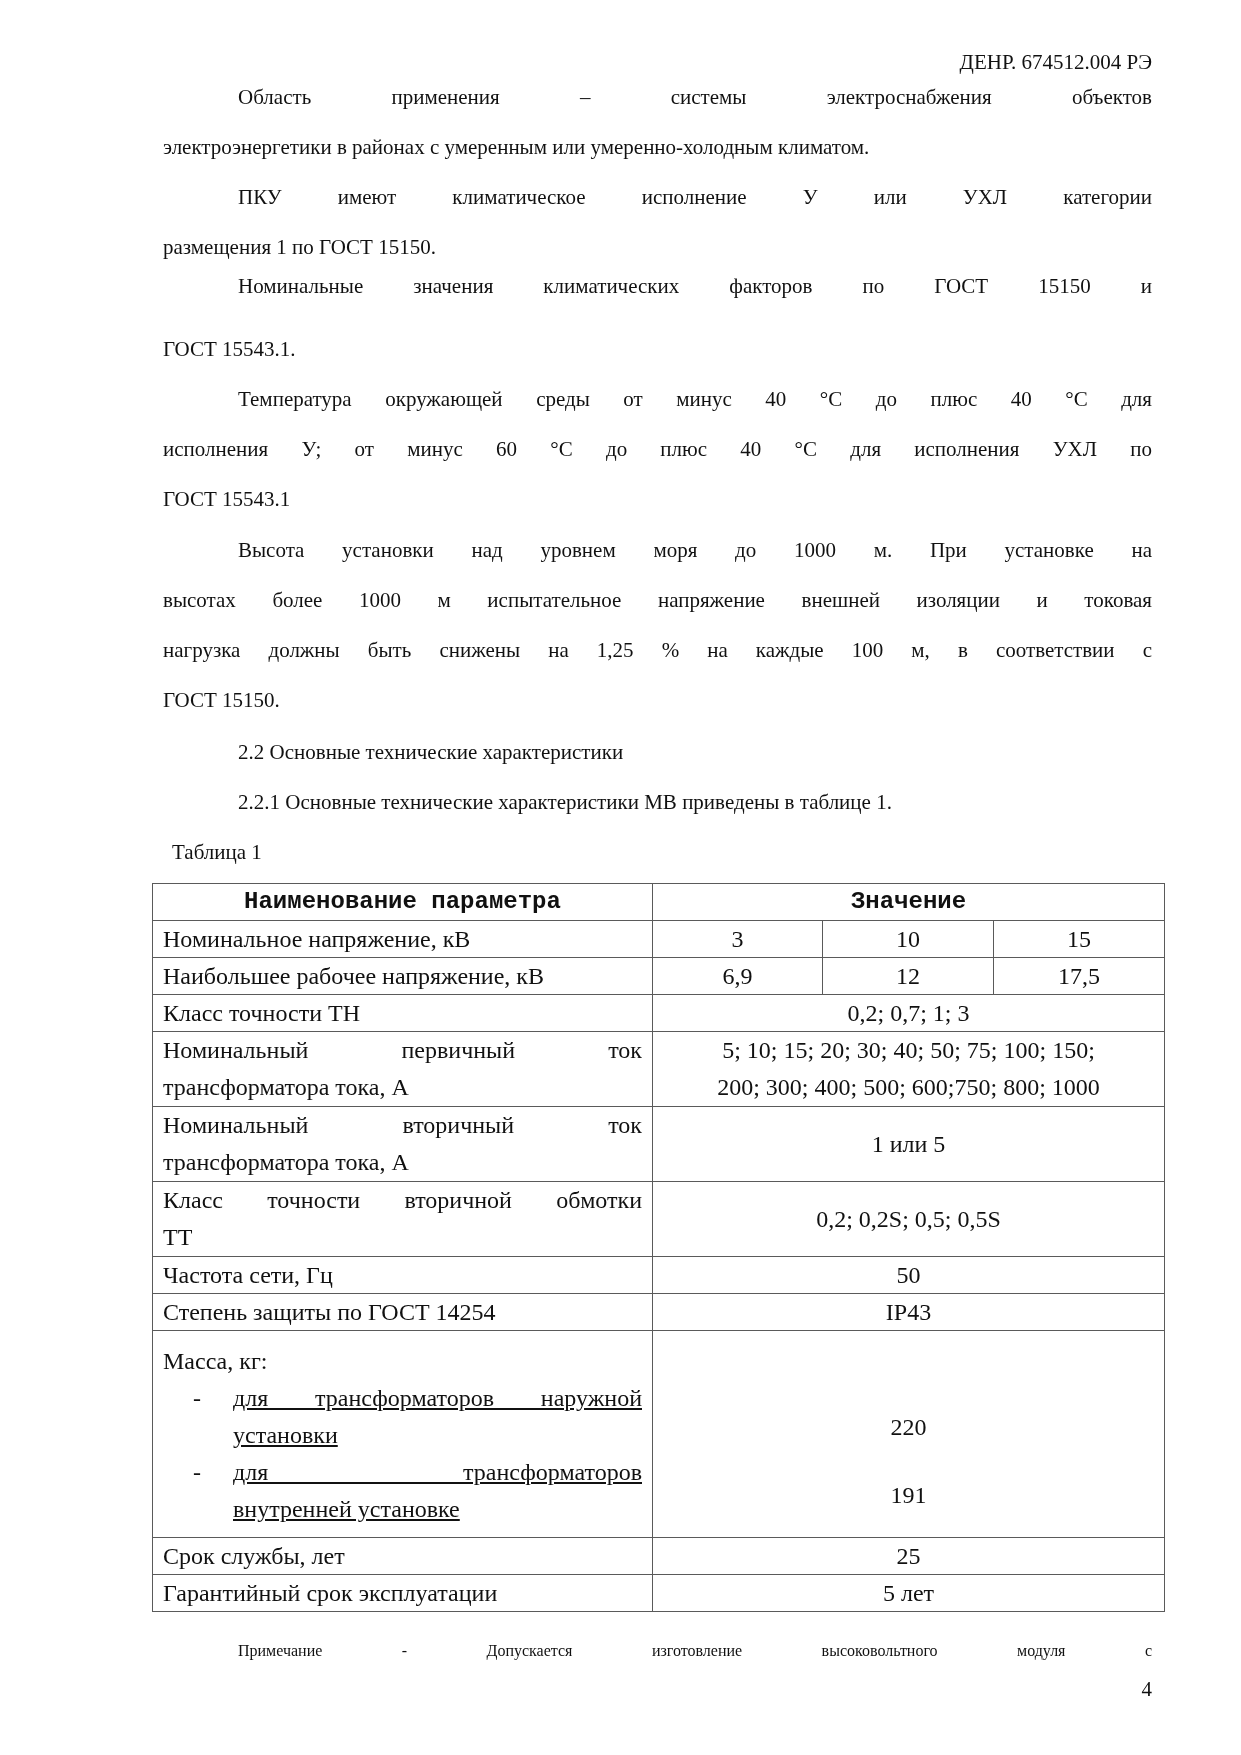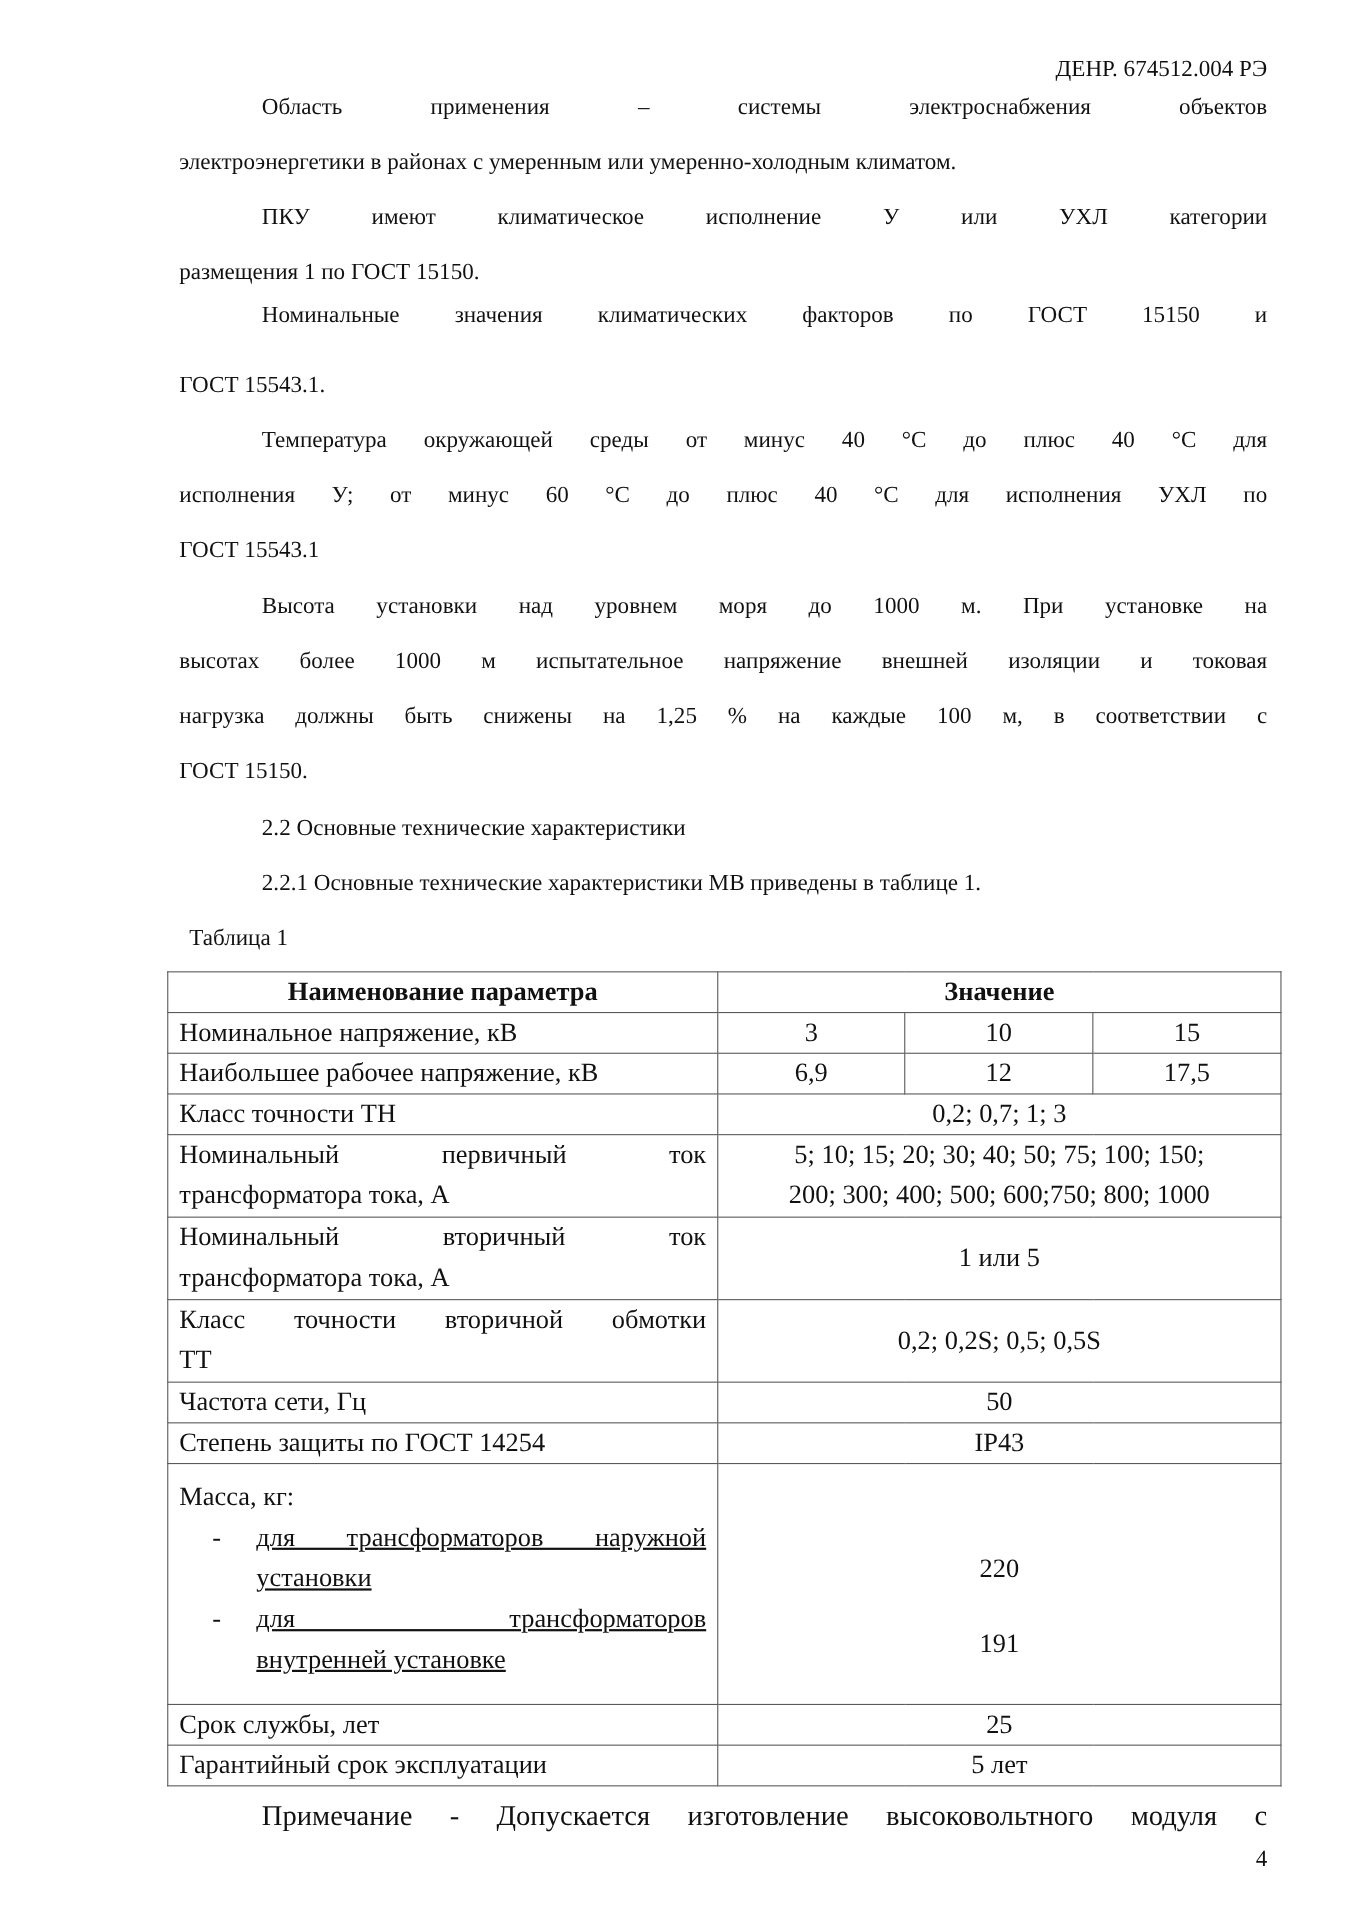--- a/index.html
+++ b/index.html
@@ -20,21 +20,21 @@
   table.spec {
     position: absolute; left: 152px; top: 883px; width: 1012px;
     border-collapse: collapse; table-layout: fixed;
     font-size: 24px;
   }
   table.spec td {
     border: 1.5px solid #5a5a5a; padding: 0 10px; vertical-align: middle;
     line-height: 36px;
   }
   table.spec td.c { text-align: center; }
-  .hdr { font-weight: bold; text-align: center; }
+  .hdr { font-weight: bold; text-align: center; font-family: Liberation Mono, monospace; }
   .r1 td { height: 36px; }
   .r2 td { height: 72px; }
   .twol { line-height: 37px !important; }
   .mass-sub { display: flex; }
   .mass-sub .dash { width: 70px; padding-left: 30px; box-sizing: border-box; flex: none; }
   .mass-sub .txt { flex: 1; text-align: justify; text-align-last: left; text-decoration: underline; }
   .mass-val { height: 194px; position: relative; }
   .mass-val div { position: absolute; left: 0; right: 0; text-align: center; }
   #note { top: 1636px; }
   #page-num { top: 1674px; }
@@ -137,30 +137,30 @@
         </span>
       </div>
       <div class="mass-sub">
         <span class="dash">-</span>
         <span class="txt">
           <div style="text-align:justify;text-align-last:justify">для трансформаторов</div>
           <div>внутренней установке</div>
         </span>
       </div>
     </td>
-    <td colspan="3" class="mass-val" style="padding:12px">
+    <td colspan="3" class="mass-val" style="padding:0">
       <div style="top:78px">220</div>
       <div style="top:146px">191</div>
     </td>
   </tr>
   <tr class="r1">
     <td>Срок службы, лет</td>
     <td class="c" colspan="3">25</td>
   </tr>
   <tr class="r1">
     <td>Гарантийный срок эксплуатации</td>
     <td class="c" colspan="3">5 лет</td>
   </tr>
 </tbody>
   </table>
 
-<div id="note" class="line indent just" style="font-size:26px">Примечание - Допускается изготовление высоковольтного модуля с</div>
+<div id="note" class="line indent just" style="font-size:16px">Примечание - Допускается изготовление высоковольтного модуля с</div>
 <div id="page-num" class="line right">4</div>
 
 </body></html>

